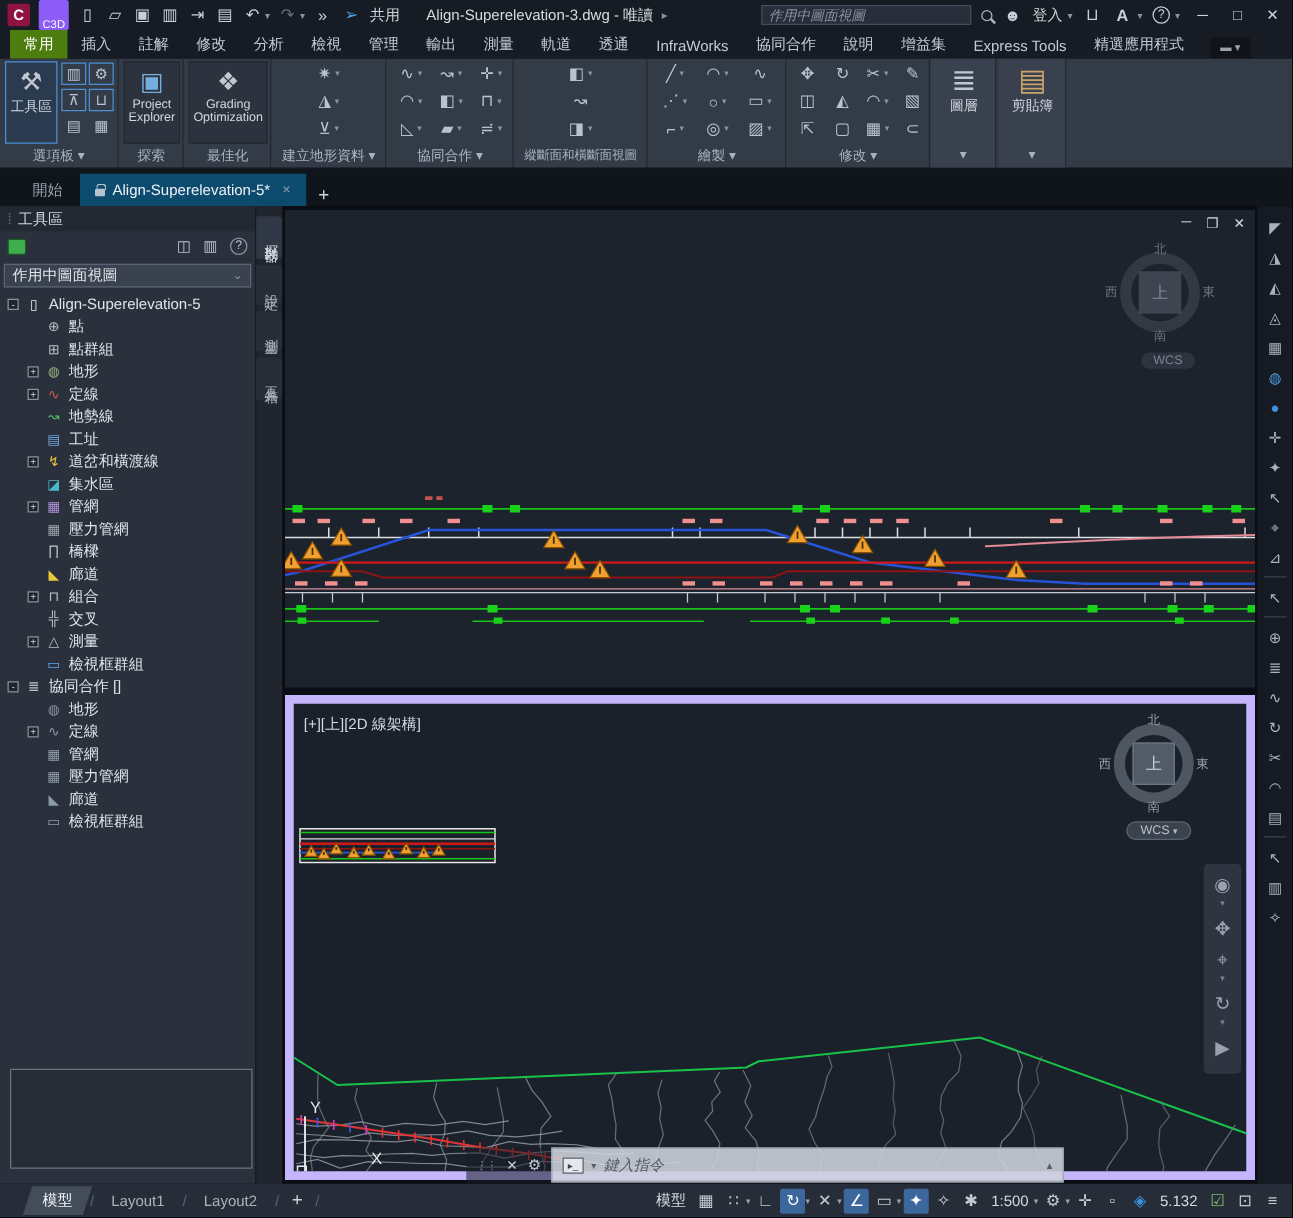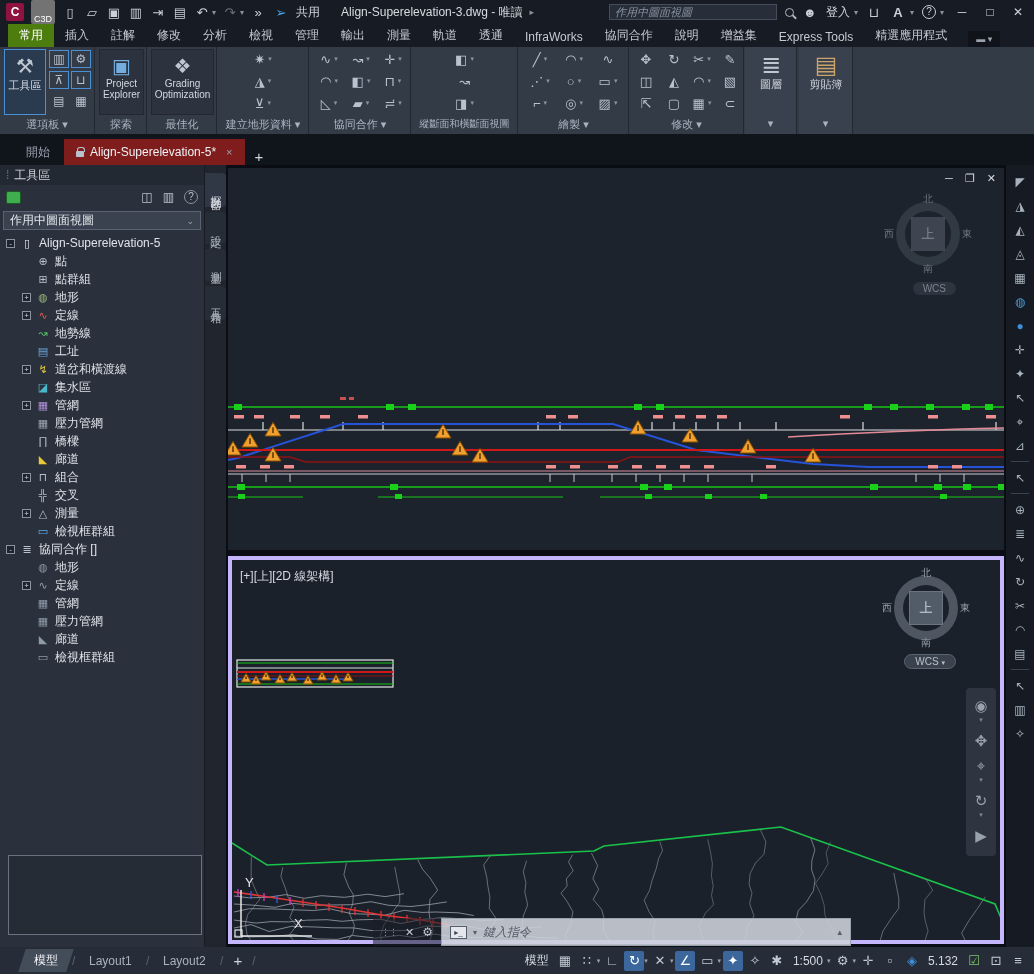--- a/index.html
+++ b/index.html
@@ -3,21 +3,21 @@
 <meta charset="utf-8">
 <style>
   *{margin:0;padding:0;box-sizing:border-box}
   html,body{background:#000}
   body{font-family:"Liberation Sans","DejaVu Sans",sans-serif;}
   #app{position:relative;width:1034px;height:974px;background:#0a0e14;overflow:hidden;color:#c7cdd5;font-size:12px}
   .abs{position:absolute}
   
   #titlebar{left:0;top:0;width:1034px;height:24px;background:#171c24;display:flex;align-items:center;padding:0 6px;gap:7px}
   .brand{width:18px;height:18px;background:#8e1340;color:#fff;font-weight:bold;text-align:center;line-height:18px;border-radius:2px;font-size:12px}
-  .brandbadge{height:14px;background:#737373;color:#fff;font-size:9px;line-height:14px;padding:12px 3px;border-radius:2px}
+  .brandbadge{height:14px;background:#8b5cf6;color:#fff;font-size:9px;line-height:14px;padding:12px 3px;border-radius:2px}
   .qicon{color:#c9cfd8;font-size:13px;width:16px;text-align:center;cursor:default}
   .qcaret{color:#8a93a0;font-size:8px;margin-left:-4px}
   .dim{opacity:.45}
   #doc-title{color:#d7dce3;font-size:12px;margin-left:14px;white-space:nowrap}
   .tb-right{margin-left:auto;display:flex;align-items:center;gap:8px}
   #searchbox{width:168px;height:16px;background:#272e3a;border:1px solid #454d5b;color:#8a93a0;font-style:italic;font-size:11px;padding:0 5px;display:flex;align-items:center}
   .mag{width:9px;height:9px;border:1.5px solid #aeb6c2;border-radius:50%;position:relative;display:inline-block}
   .mag::after{content:"";position:absolute;width:5px;height:1.5px;background:#aeb6c2;transform:rotate(45deg);right:-4px;bottom:-2px}
   .winbtn{color:#cfd5dd;font-size:12px;width:20px;text-align:center}
   
@@ -33,21 +33,21 @@
   .bigbtn .bico{font-size:20px;line-height:24px;color:#bfc7d1}
   .bigbtn.hl{border:1px solid #4b8fd4;background:#2a3a4f}
   .sicon{width:20px;height:18px;display:flex;align-items:center;justify-content:center;color:#b9c2cf;font-size:12px}
   .sicon.bord{border:1px solid #4b8fd4}
   .fly{display:flex;align-items:center;justify-content:center;gap:3px;color:#b9c2cf;font-size:13px;height:22px}
   .fcaret{font-size:7px;color:#8a93a0}
   .gridp{position:absolute;display:grid}
   
   #filetabs{left:0;top:135px;width:1034px;height:30px;background:#10141b;display:flex;align-items:flex-end;padding-left:14px;gap:2px}
   .ftab{height:26px;display:flex;align-items:center;padding:0 12px;font-size:12px;color:#9aa2ad;gap:6px}
-  .ftab.active{background:#7f1d1d;color:#eef1f5}
+  .ftab.active{background:#0c4a6e;color:#eef1f5}
   .padlock{width:8px;height:6px;background:#b9c2cf;border-radius:1px;position:relative;display:inline-block;margin-top:3px}
   .padlock::before{content:"";position:absolute;top:-4px;left:1px;width:6px;height:4px;border:1.5px solid #b9c2cf;border-bottom:none;border-radius:3px 3px 0 0}
   .closex{color:#9aa2ad;font-size:11px;margin-left:4px}
   .plus{color:#cfd5dd;font-size:15px;padding:0 8px}
   
   #toolspace{left:0;top:165px;width:205px;height:782px;background:#2b313c;border-right:1px solid #171c24}
   #ts-head{height:20px;background:#232932;color:#cdd3db;display:flex;align-items:center;padding-left:6px;gap:5px;font-size:12px}
   #ts-toolbar{height:24px;display:flex;align-items:center;padding:0 6px;gap:8px}
   .ts-greenico{width:15px;height:13px;background:#3fae4e;border:1px solid #1d5a26;border-radius:2px}
   #ts-combo{margin:2px 3px;height:19px;background:#3a424f;border:1px solid #5a6372;color:#e2e6ec;display:flex;align-items:center;padding:0 6px;font-size:12px}
@@ -56,21 +56,21 @@
   .exp{width:9px;height:9px;border:1px solid #8a93a0;font-size:8px;line-height:7px;text-align:center;color:#cfd5dd;background:#1e242c;flex:none}
   .tico{width:14px;text-align:center;font-size:11px;flex:none}
   #ts-preview{position:absolute;left:8px;top:690px;width:194px;height:80px;border:1px solid #6b7380;background:#262c36}
   
   #vtabs{left:205px;top:165px;width:21px;height:782px;background:#20252e;display:flex;flex-direction:column;gap:5px;padding-top:8px}
   .vtab{writing-mode:vertical-rl;color:#aab3bd;font-size:11px;background:#272d37;border-radius:0 4px 4px 0;padding:14px 3px;letter-spacing:2px;text-align:center}
   .vtab.active{background:#313845;color:#d5dae2}
   
   #canvas{left:226px;top:165px;width:808px;height:782px;background:#0a0e14}
   #vp1{position:absolute;left:2px;top:3px;width:776px;height:382px;background:#1d232c;overflow:hidden}
-  #vp2{position:absolute;left:2px;top:391px;width:776px;height:388px;background:#1b212a;border:4px solid #c4b5fd;overflow:hidden}
+  #vp2{position:absolute;left:2px;top:391px;width:776px;height:388px;background:#1b212a;border:7px solid #c4b5fd;overflow:hidden}
   .vpctl{position:absolute;right:8px;top:4px;display:flex;gap:12px;color:#d5dae2;font-size:11px}
   .vplabel{position:absolute;left:8px;top:8px;color:#d5dae2;font-size:12px}
   
   .vcube{position:absolute;width:76px;height:76px}
   .vc-ring{position:absolute;left:6px;top:6px;width:64px;height:64px;border-radius:50%;border:9px solid rgba(125,135,148,.22)}
   .vc-face{position:absolute;left:21px;top:21px;width:34px;height:34px;background:rgba(125,135,148,.35);color:#828b97;display:flex;align-items:center;justify-content:center;font-size:13px}
   .vc-n{position:absolute;left:0;right:0;top:-4px;text-align:center;font-size:10px;color:#6b7480}
   .vc-s{position:absolute;left:0;right:0;bottom:-4px;text-align:center;font-size:10px;color:#6b7480}
   .vc-w{position:absolute;left:-6px;top:31px;font-size:10px;color:#6b7480}
   .vc-e{position:absolute;right:-6px;top:31px;font-size:10px;color:#6b7480}

